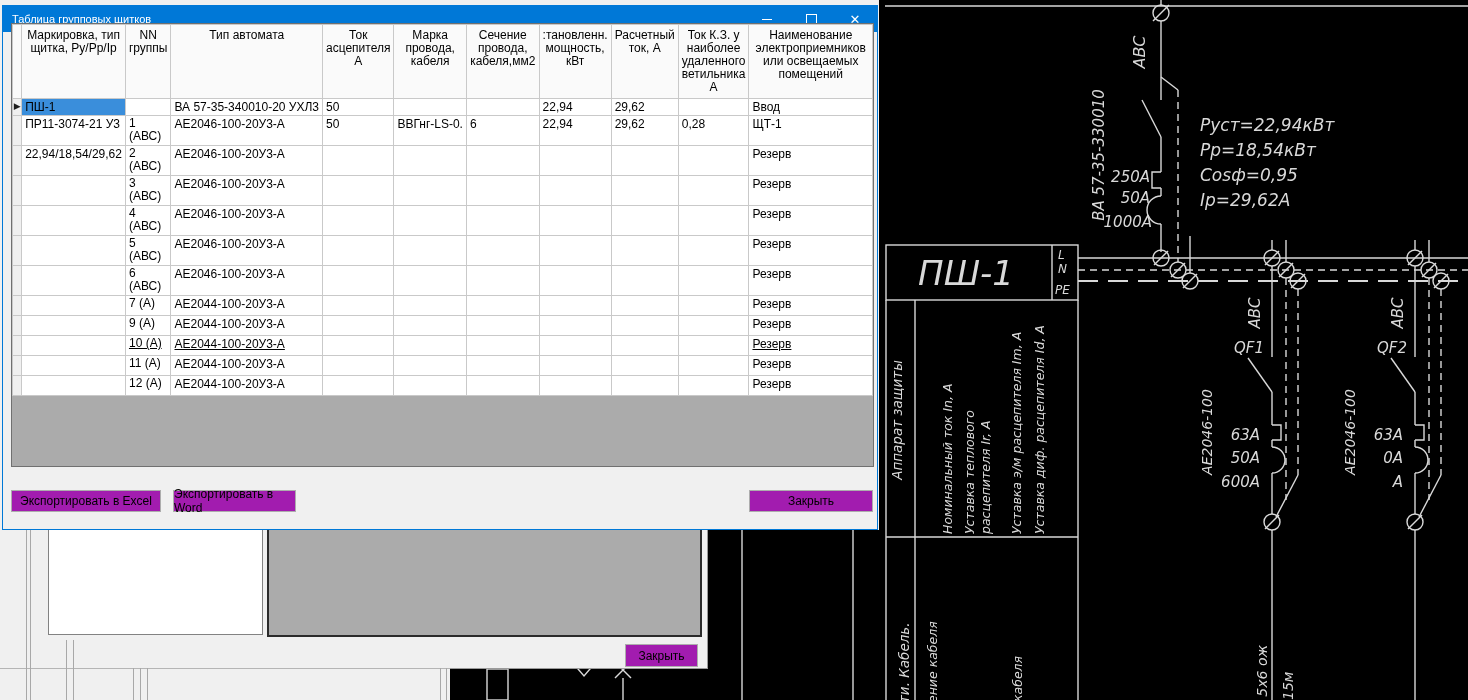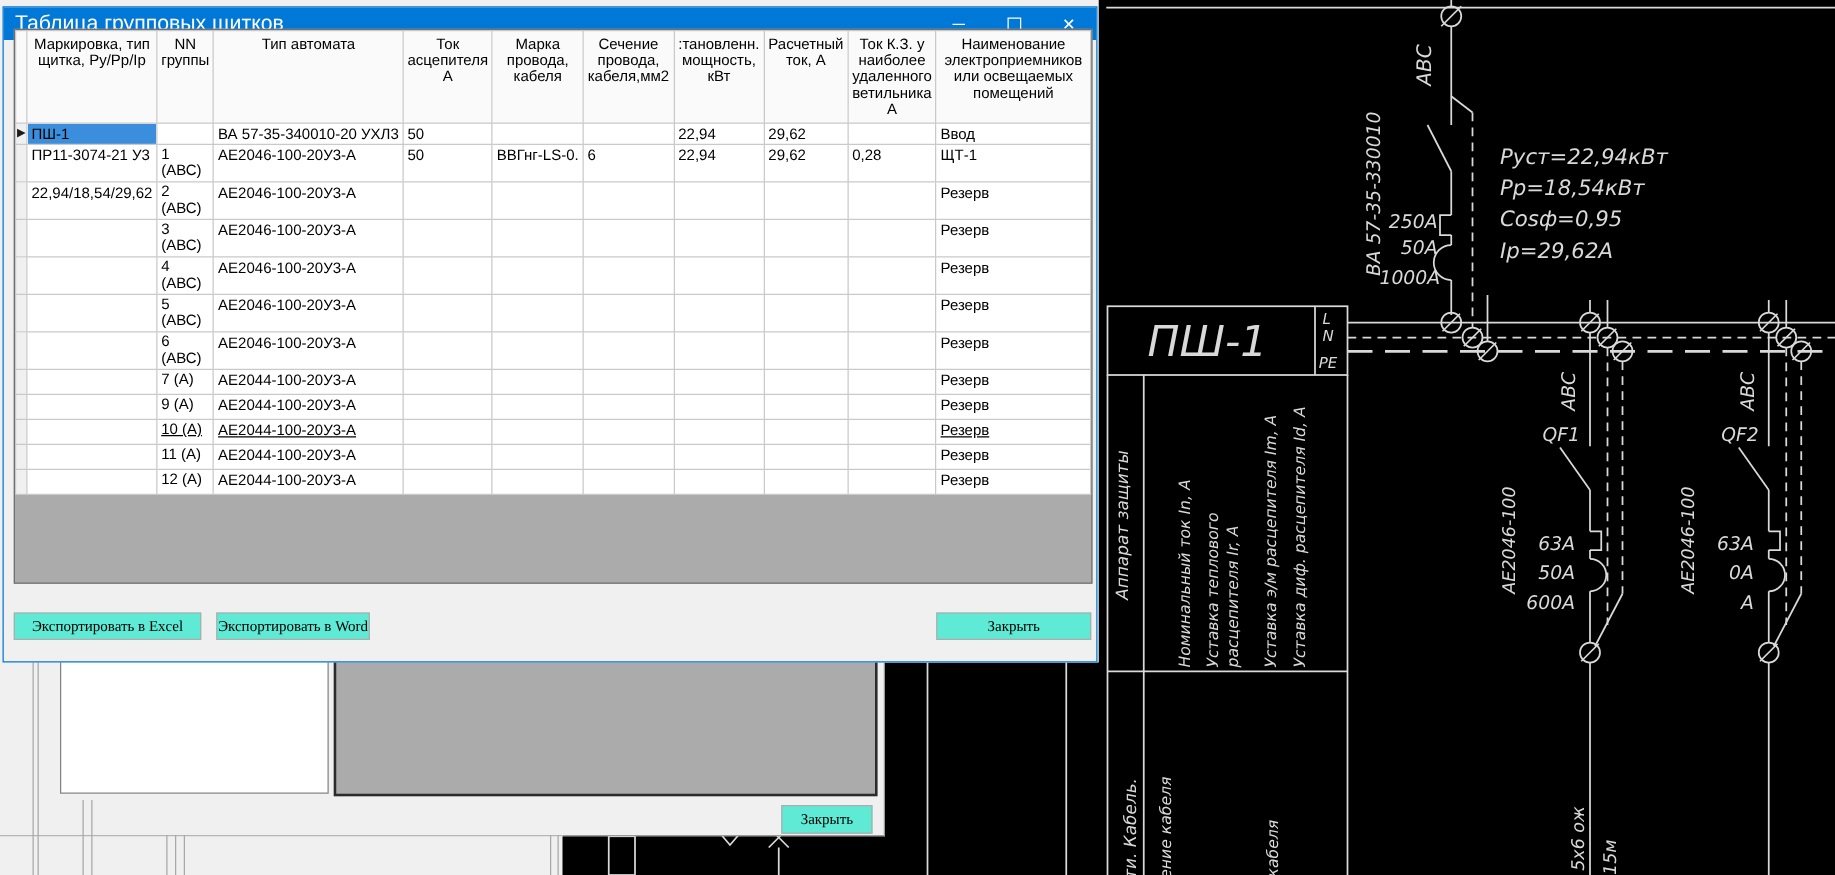--- a/index.html
+++ b/index.html
@@ -15,28 +15,28 @@
   
   .bgwin{position:absolute;background:#f0f0f0;}
   #bgtop{left:0;top:0;width:879px;height:530px;z-index:2;}
   #win2{left:0;top:520px;width:707px;height:148px;z-index:2;
         border-right:1px solid #9a9a9a;border-bottom:1px solid #9a9a9a;}
   #win2-white{position:absolute;left:48px;top:5px;width:213px;height:108px;background:#fff;border:1px solid #828282;}
   #win2-gray{position:absolute;left:267px;top:3px;width:431px;height:110px;background:#ababab;border:2px solid #2b2b2b;}
   #win3{left:0;top:668px;width:450px;height:32px;z-index:2;border-top:1px solid #b5b5b5;}
   .vline{position:absolute;width:1px;background:#a8a8a8;z-index:2;}
 
-  .btn{position:absolute;background:#5eead4;border:1px solid #adadad;font-size:12px;color:#000;
-       display:flex;align-items:center;justify-content:center;box-sizing:border-box;font-family:Liberation Serif, serif;}
+  .btn{position:absolute;background:#a21caf;border:1px solid #adadad;font-size:12px;color:#000;
+       display:flex;align-items:center;justify-content:center;box-sizing:border-box;}
 
   
   #dlg{position:absolute;left:2px;top:5px;width:876px;height:525px;z-index:3;
        background:#f0f0f0;border:1px solid #0078d7;box-sizing:border-box;}
   #titlebar{position:absolute;left:0;top:0;right:0;height:26px;background:#0078d7;display:flex;align-items:center;}
-  #title{color:#fff;font-size:17px;padding-left:9px;flex:1;}
+  #title{color:#fff;font-size:11px;padding-left:9px;flex:1;}
   .cap{width:44px;height:26px;display:flex;align-items:center;justify-content:center;color:#fff;}
   .glyph-min{display:block;width:10px;height:1px;background:#fff;}
   .glyph-max{display:block;width:9px;height:9px;border:1px solid #fff;}
   .glyph-close{font-size:13px;line-height:1;}
 
   #gridwrap{position:absolute;left:8px;top:17px;width:861px;height:442px;background:#ababab;
             border:1px solid #707070;overflow:hidden;}
   table{border-collapse:collapse;table-layout:fixed;background:#fff;}
   th,td{border:1px solid #c9c9c9;font-weight:normal;font-size:12px;color:#000;
         padding:1px 3px;box-sizing:border-box;overflow:hidden;}

